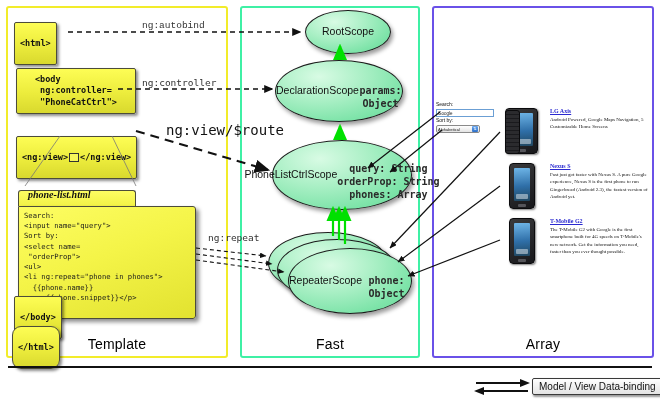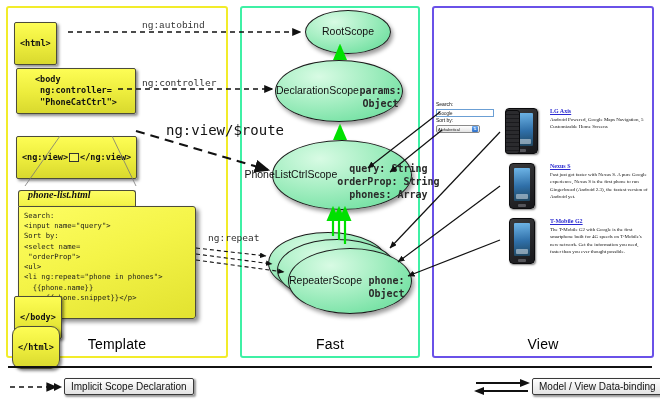--- a/index.html
+++ b/index.html
@@ -125,21 +125,21 @@
 
 <div id="stage">
 
   <div class="col col-template">
     <div class="col-label">Template</div>
   </div>
   <div class="col col-model">
     <div class="col-label">Fast</div>
   </div>
   <div class="col col-view">
-    <div class="col-label">View</div>
+    <div class="col-label">Array</div>
   </div>
 
   <div class="tagbox" id="tag-html">&lt;html&gt;</div>
   <div class="tagbox" id="tag-body">&lt;body
  ng:controller=
  "PhoneCatCtrl"&gt;</div>
 
   <div class="tagbox" id="tag-ngview"><span>&lt;ng:view&gt;</span><span class="ngview-sq"></span><span>&lt;/ng:view&gt;</span></div>
 
   <div id="note-wrap">
@@ -280,27 +280,20 @@
   </svg>
 
   <div class="wlabel" style="left:142px;top:20px;font-family:Liberation Mono, monospace;">ng:autobind</div>
   <div class="wlabel" style="left:142px;top:77px;">ng:controller</div>
   <div class="wlabel b" style="left:166px;top:122px;">ng:view/$route</div>
   <div class="wlabel" style="left:208px;top:232px;">ng:repeat</div>
 
   <div id="rule"></div>
   <div id="legend">
 
-    <div class="lg-item" id="lg1">
-      <svg width="56" height="14">
-        <line x1="2" y1="7" x2="48" y2="7" stroke="#111" stroke-width="1.6" stroke-dasharray="5,4" marker-end="url(#ah-dark)"></line>
-        <path d="M46,3 L54,7 L46,11 Z" fill="#111"></path>
-      </svg>
-      <div class="lg-box">Implicit Scope Declaration</div>
-    </div>
 
 
     <div class="lg-item" id="lg3">
       <svg width="60" height="16">
         <line x1="4" y1="4" x2="50" y2="4" stroke="#111" stroke-width="2.2"></line>
         <path d="M48,0 L58,4 L48,8 Z" fill="#111"></path>
         <line x1="10" y1="12" x2="56" y2="12" stroke="#111" stroke-width="2.2"></line>
         <path d="M12,8 L2,12 L12,16 Z" fill="#111"></path>
       </svg>
       <div class="lg-box">Model / View Data-binding</div>

